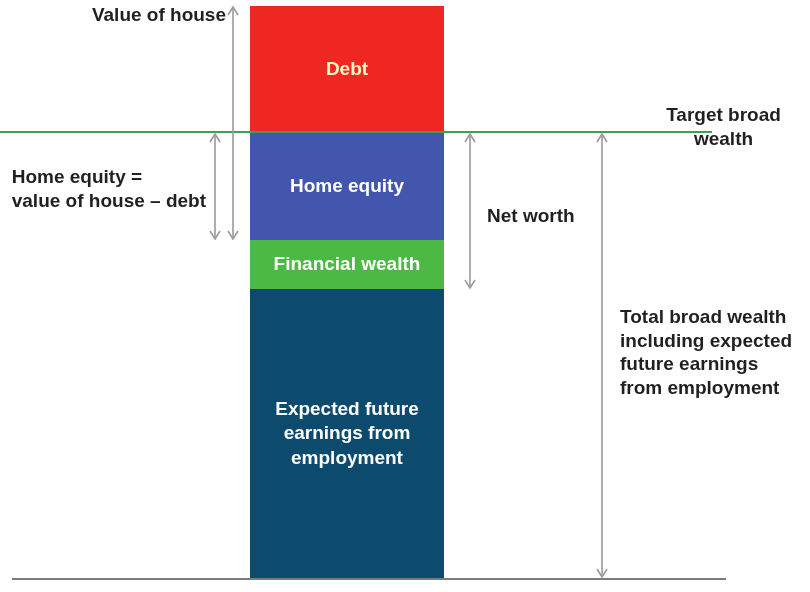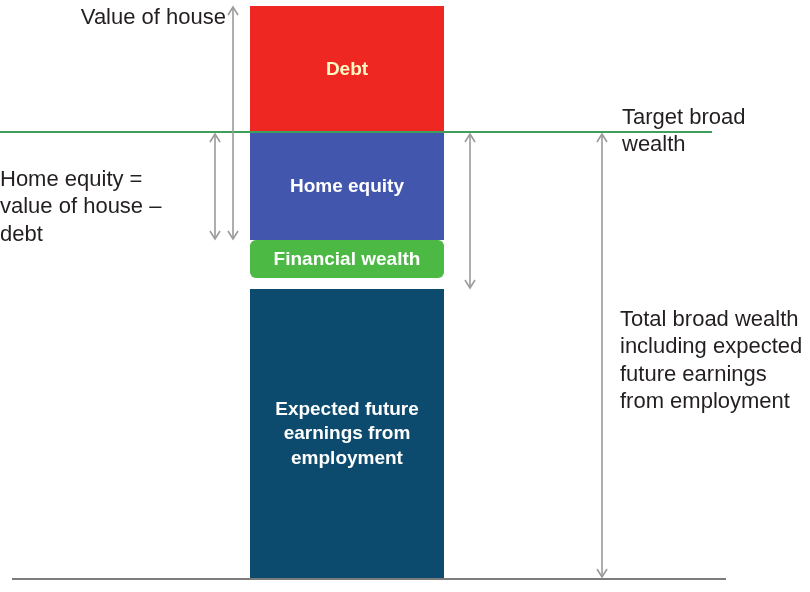--- a/index.html
+++ b/index.html
@@ -28,21 +28,21 @@
     justify-content: center;
     text-align: center;
     color: #ffffff;
     font-weight: bold;
     font-size: 19px;
     line-height: 1.28;
     box-sizing: border-box;
   }
   #seg-debt       { top: 6px;   height: 126px; background: #EE2722; }
   #seg-home-equity{ top: 133px; height: 107px; background: #4156AC; }
-  #seg-financial  { top: 240px; height: 38px;  background: #4CB944; border-radius: 6px; }
+  #seg-financial  { top: 240px; height: 49px;  background: #4CB944; }
   #seg-future     { top: 289px; height: 289px; background: #EB5A28; }
 
   
   .ref-line {
     position: absolute;
     height: 0;
     border-top: 2px solid #3F9E5B;
   }
   #target-line { left: 0px; top: 131px; width: 712px; }
 
@@ -58,42 +58,42 @@
     position: absolute;
     width: 16px;
     margin-left: -8px;
   }
   .arrow svg { display: block; overflow: visible; }
 
   
   .label {
     position: absolute;
     color: #231F20;
-    font-weight: normal;
-    font-size: 22px;
+    font-weight: bold;
+    font-size: 19px;
     line-height: 1.24;
     white-space: pre-line;
   }
   .label.right-align { text-align: right; }
   .label.left-align  { text-align: left; }
 
   #label-value-of-house {
     top: 3px;
     right: 584px;   
     text-align: right;
   }
   #label-home-equity {
     top: 165px;
     right: 604px;   
     text-align: left;
   }
   #label-target-broad-wealth {
     top: 103px;
-    left: 622px;
-    text-align: left;
+    left: 637px;
+    text-align: center;
   }
   #label-net-worth {
     top: 204px;
     left: 487px;
     text-align: left;
   }
   #label-total-broad-wealth {
     top: 305px;
     left: 620px;
     text-align: left;
@@ -157,19 +157,20 @@
     </svg>
   </div>
 
   <div class="label right-align" id="label-value-of-house">Value of house</div>
 
   <div class="label right-align" id="label-home-equity">Home equity =
 value of house – debt</div>
 
   <div class="label left-align" id="label-target-broad-wealth">Target broad wealth</div>
 
+  <div class="label left-align" id="label-net-worth">Net worth</div>
 
   <div class="label left-align" id="label-total-broad-wealth">Total broad wealth
 including expected
 future earnings
 from employment</div>
 
 </div>
 
 </body></html>

